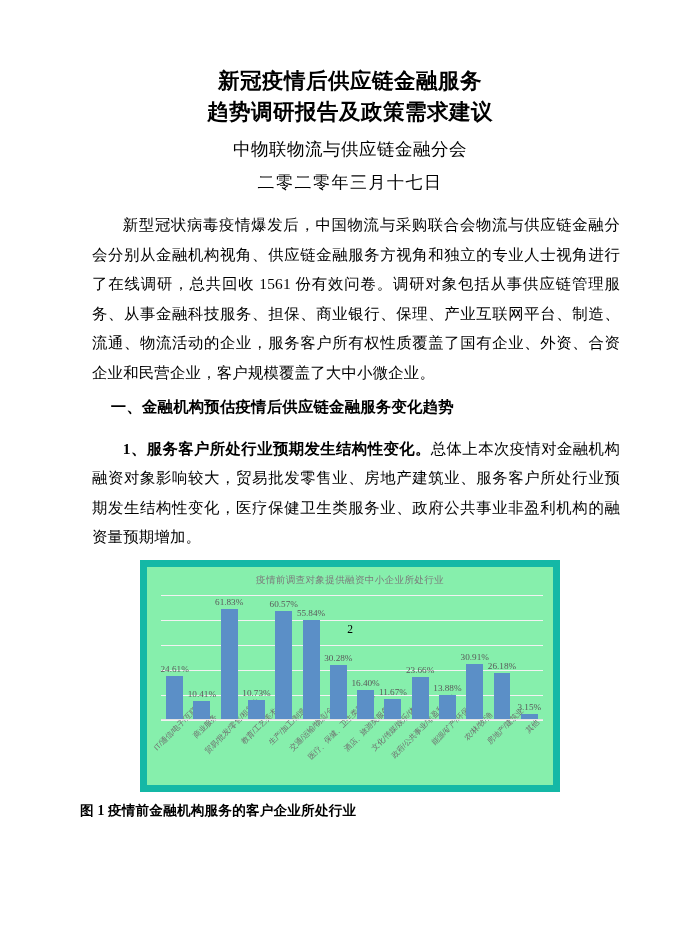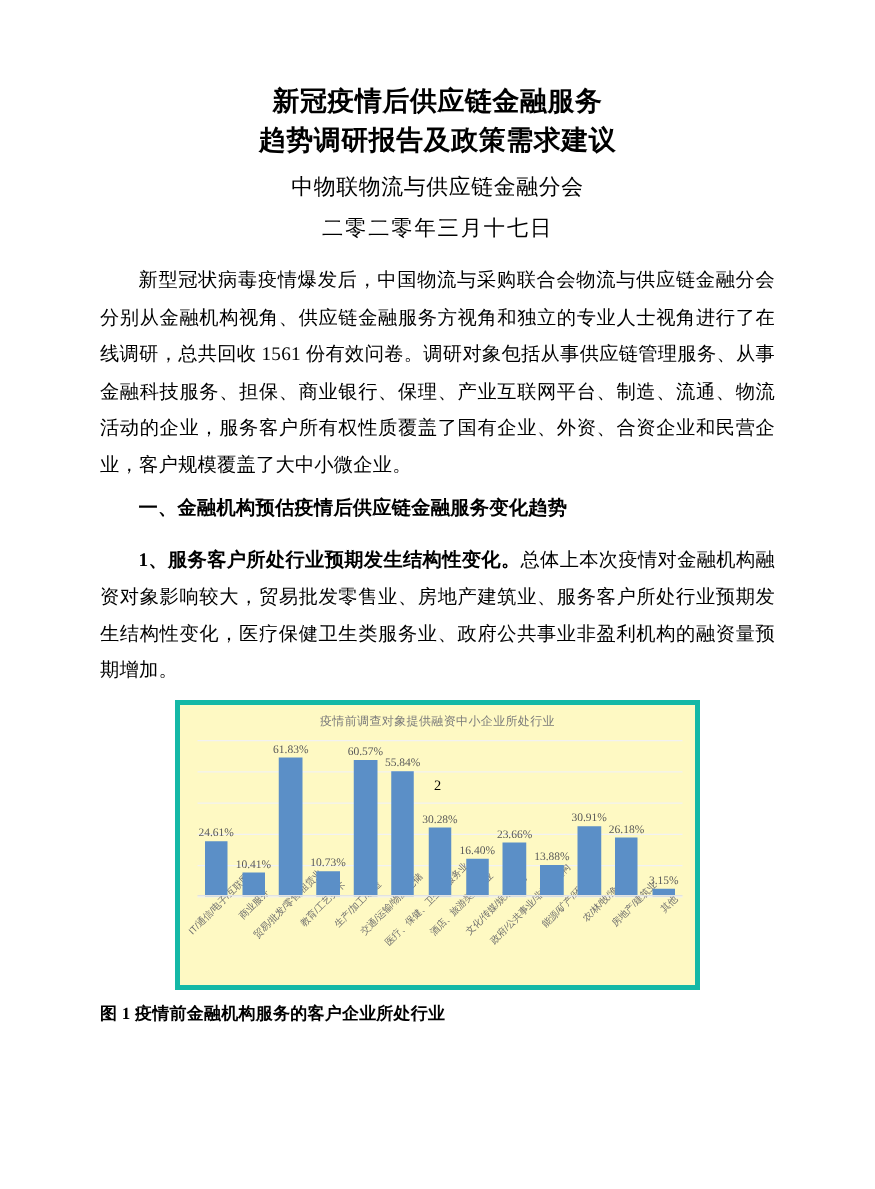--- a/index.html
+++ b/index.html
@@ -49,40 +49,40 @@
     letter-spacing: 1.5px;
   }
 
   
   .body-para {
     font-size: 15.4px;
     line-height: 29.5px;
     text-align: justify;
     text-justify: inter-ideograph;
     text-indent: 2em;
-    margin: 12px 0 0 0;
+    margin: 12px 0 0 12px;
     letter-spacing: 0.2px;
   }
   .section-heading {
     font-size: 15.4px;
     line-height: 29.5px;
     font-weight: bold;
     text-indent: 2em;
     margin: 5px 0 0 0;
     letter-spacing: 0.2px;
   }
   .lead-bold { font-weight: bold; }
 
   
   .chart-wrap {
     margin: 8px auto 0 auto;
     width: 420px;
     height: 232px;
-    background: #fef9c3;
-    border: 4px solid #14b8a6;
+    background: #86efac;
+    border: 7px solid #14b8a6;
     box-sizing: border-box;
     position: relative;
   }
   .chart-title {
     text-align: center;
     font-family: "Liberation Sans", sans-serif;
     font-size: 9.6px;
     color: #7b7b7b;
     padding-top: 7px;
     letter-spacing: 0.3px;
@@ -245,20 +245,24 @@
           </div>
           <div class="bar-slot">
             <div class="bar-label" style="bottom: calc(43.2571% + 2px);">30.28%</div>
             <div class="bar" style="height: 43.2571%; background: rgb(91, 143, 199);"></div>
           </div>
           <div class="bar-slot">
             <div class="bar-label" style="bottom: calc(23.4286% + 2px);">16.40%</div>
             <div class="bar" style="height: 23.4286%; background: rgb(91, 143, 199);"></div>
           </div>
           <div class="bar-slot">
+            <div class="bar-label" style="bottom: calc(16.6714% + 2px);">11.67%</div>
+            <div class="bar" style="height: 16.6714%; background: rgb(91, 143, 199);"></div>
+          </div>
+          <div class="bar-slot">
             <div class="bar-label" style="bottom: calc(33.8% + 2px);">23.66%</div>
             <div class="bar" style="height: 33.8%; background: rgb(91, 143, 199);"></div>
           </div>
           <div class="bar-slot">
             <div class="bar-label" style="bottom: calc(19.8286% + 2px);">13.88%</div>
             <div class="bar" style="height: 19.8286%; background: rgb(91, 143, 199);"></div>
           </div>
           <div class="bar-slot">
             <div class="bar-label" style="bottom: calc(44.1571% + 2px);">30.91%</div>
             <div class="bar" style="height: 44.1571%; background: rgb(91, 143, 199);"></div>

